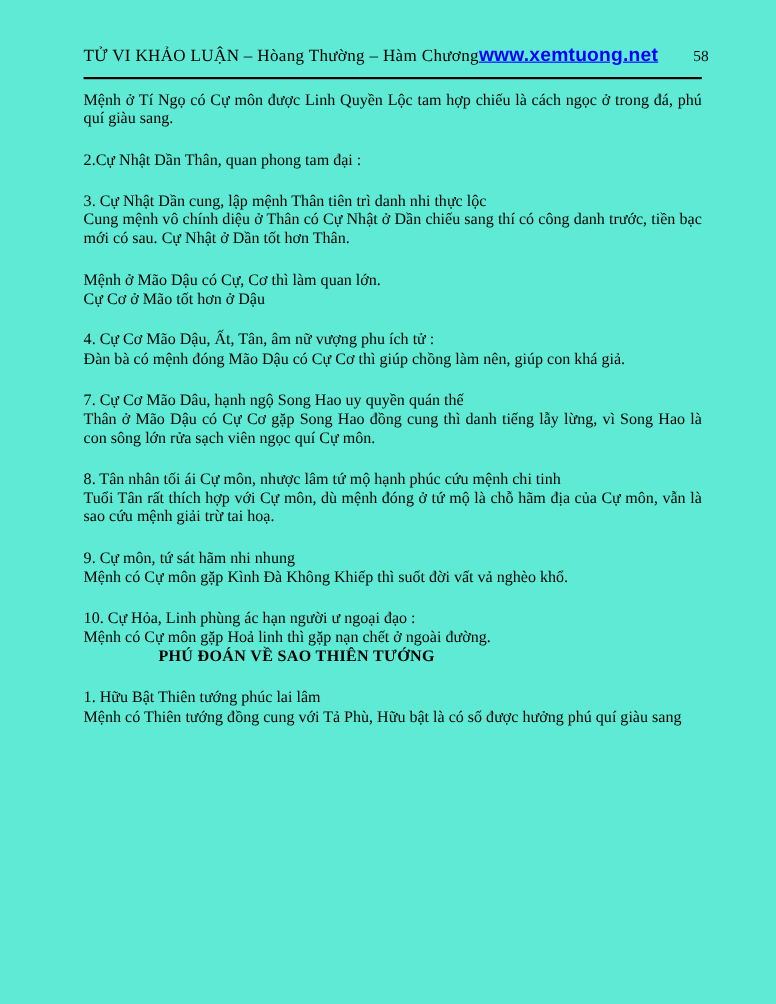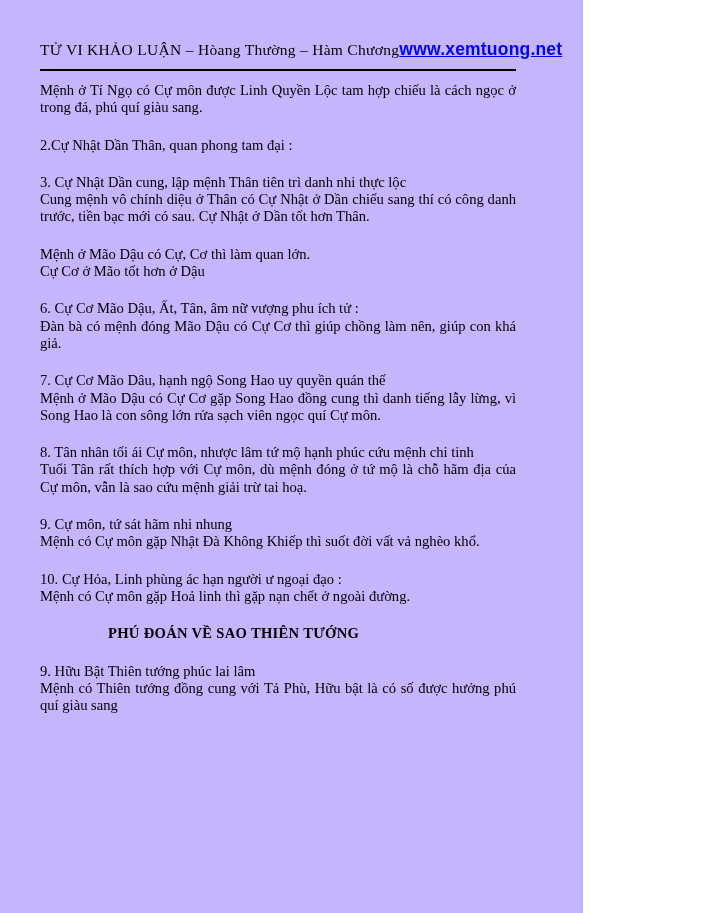--- a/index.html
+++ b/index.html
@@ -1,22 +1,22 @@
 <!DOCTYPE html>
 <html style="--link-color: #0000ff;"><head>
 <meta charset="utf-8">
 <style>
   html, body { margin: 0; padding: 0; background: #ffffff; }
   .page {
     position: relative;
-    width: 583px;
+    width: 705px;
     height: 913px;
     box-sizing: border-box;
-    background: #c4b5fd;
-    padding: 40px 67px 0 40px;
+    background: #5eead4;
+    padding: 40px 67px 0 76px;
     font-family: "Liberation Serif", "DejaVu Serif", serif;
     font-size: 14.6px;
     line-height: 17.3px;
     color: #000000;
     overflow: hidden;
   }
   .header {
     display: flex;
     align-items: baseline;
     border-bottom: 2px solid #000000;
@@ -39,21 +39,20 @@
     letter-spacing: 0.2px;
     cursor: pointer;
   }
   .page-number { font-size: 14px; }
   .content { margin-top: 11px; text-align: justify; }
   .intro { }
   .section { margin-top: 20px; }
   .section-title { }
   .section-body { white-space: pre-line; }
   .chapter-heading {
-    margin-top: 20px;
     font-weight: bold;
     padding-left: 68px;
     text-align: left;
     letter-spacing: 0.3px;
   }
 </style>
 </head>
 <body>
 
 <div class="page">
@@ -79,45 +78,45 @@
 
     <div class="section">
     </div>
 
     <div class="section">
       <div class="section-body">Mệnh ở Mão Dậu có Cự, Cơ thì làm quan lớn.
 Cự Cơ ở Mão tốt hơn ở Dậu</div>
     </div>
 
     <div class="section">
-      <div class="section-title">6. Cự Cơ Mão Dậu, Ất, Tân, âm nữ vượng phu ích tử :</div>
+      <div class="section-title">4. Cự Cơ Mão Dậu, Ất, Tân, âm nữ vượng phu ích tử :</div>
       <div class="section-body">Đàn bà có mệnh đóng Mão Dậu có Cự Cơ thì giúp chồng làm nên, giúp con khá giả.</div>
     </div>
 
     <div class="section">
       <div class="section-title">7. Cự Cơ Mão Dâu, hạnh ngộ Song Hao uy quyền quán thế</div>
-      <div class="section-body">Mệnh ở Mão Dậu có Cự Cơ gặp Song Hao đồng cung thì danh tiếng lẫy lừng, vì Song Hao là con sông lớn rửa sạch viên ngọc quí Cự môn.</div>
+      <div class="section-body">Thân ở Mão Dậu có Cự Cơ gặp Song Hao đồng cung thì danh tiếng lẫy lừng, vì Song Hao là con sông lớn rửa sạch viên ngọc quí Cự môn.</div>
     </div>
 
     <div class="section">
       <div class="section-title">8. Tân nhân tối ái Cự môn, nhược lâm tứ mộ hạnh phúc cứu mệnh chi tinh</div>
       <div class="section-body">Tuổi Tân rất thích hợp với Cự môn, dù mệnh đóng ở tứ mộ là chỗ hãm địa của Cự môn, vẫn là sao cứu mệnh giải trừ tai hoạ.</div>
     </div>
 
     <div class="section">
       <div class="section-title">9. Cự môn, tứ sát hãm nhi nhung</div>
-      <div class="section-body">Mệnh có Cự môn gặp Nhật Đà Không Khiếp thì suốt đời vất vả nghèo khổ.</div>
+      <div class="section-body">Mệnh có Cự môn gặp Kình Đà Không Khiếp thì suốt đời vất vả nghèo khổ.</div>
     </div>
 
     <div class="section">
       <div class="section-title">10. Cự Hỏa, Linh phùng ác hạn người ư ngoại đạo :</div>
       <div class="section-body">Mệnh có Cự môn gặp Hoả linh thì gặp nạn chết ở ngoài đường.</div>
     </div>
 
     <div class="chapter-heading">PHÚ ĐOÁN VỀ SAO THIÊN TƯỚNG</div>
 
     <div class="section">
-      <div class="section-title">9. Hữu Bật Thiên tướng phúc lai lâm</div>
+      <div class="section-title">1. Hữu Bật Thiên tướng phúc lai lâm</div>
       <div class="section-body">Mệnh có Thiên tướng đồng cung với Tả Phù, Hữu bật là có số được hưởng phú quí giàu sang</div>
     </div>
 
   </div>
 </div>
 
 </body></html>

